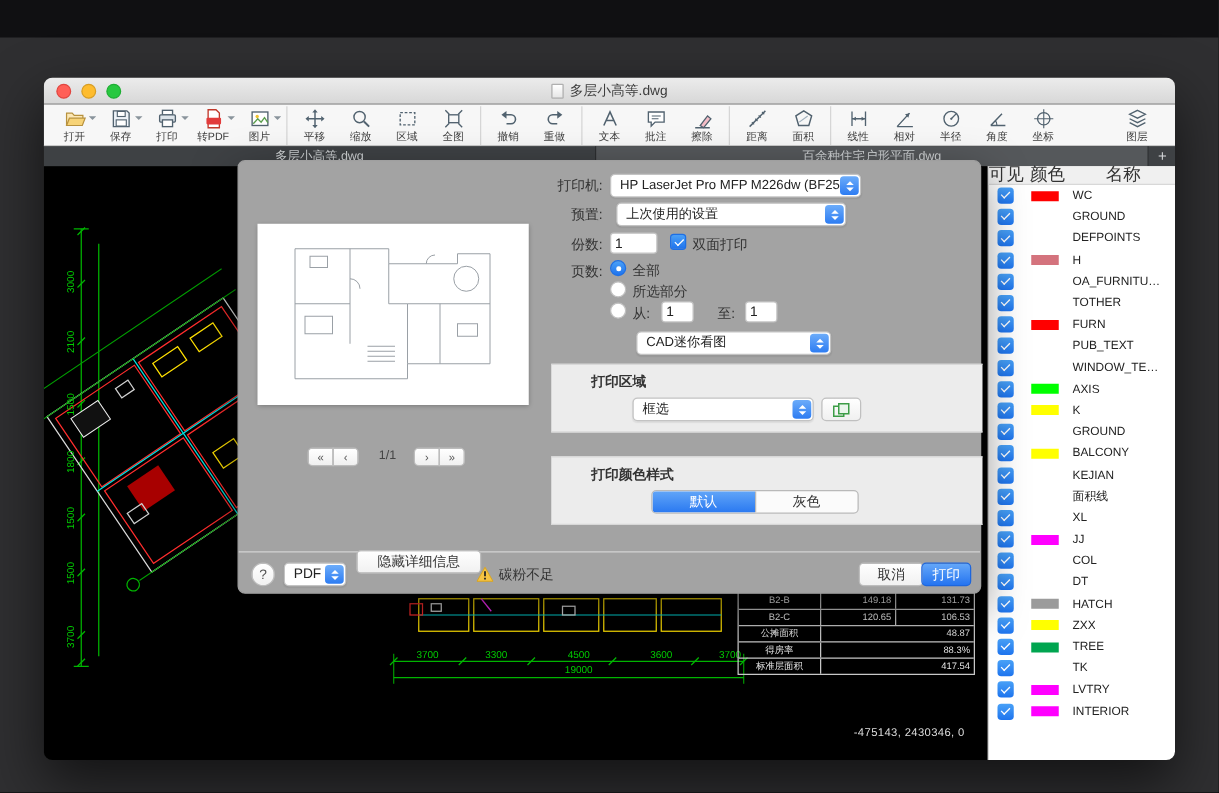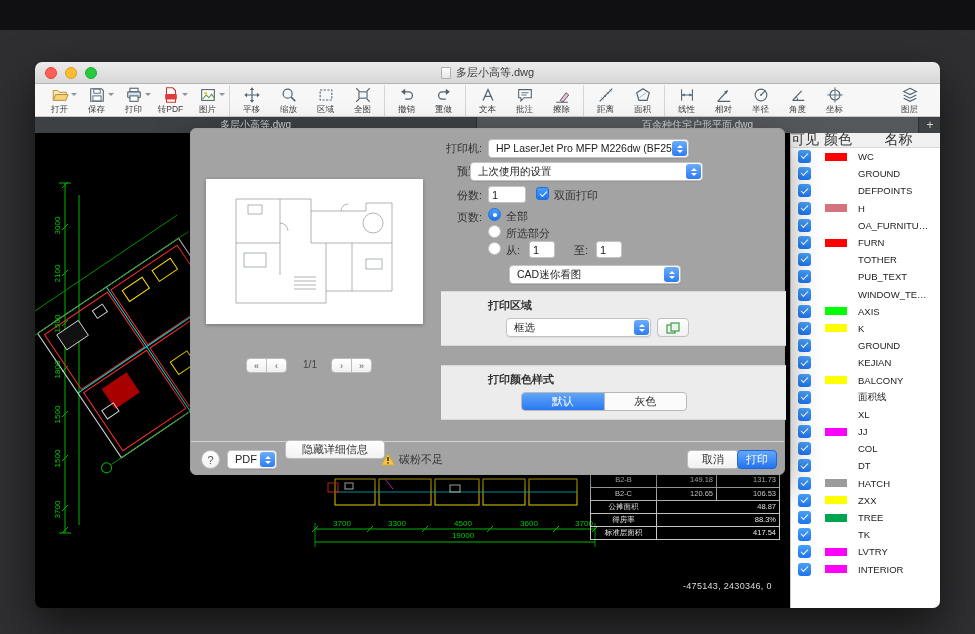--- a/index.html
+++ b/index.html
@@ -67,22 +67,22 @@
   
   .dialog{position:absolute;left:155px;top:66px;width:595px;height:347px;background:#a3a3a3;border:1px solid #9f9f9f;border-radius:6px;box-shadow:0 14px 34px rgba(0,0,0,.5);z-index:30;font-size:11px;color:#333}
   .fld-label{position:absolute;left:0;width:291px;text-align:right}
   .mac-select{position:absolute;height:19px;background:#fff;border:1px solid #c3c3c3;border-radius:4px;box-shadow:0 1px 1px rgba(0,0,0,.07)}
   .sel-text{display:block;padding:0 18px 0 7px;line-height:17px;font-size:10.5px;white-space:nowrap;overflow:hidden;color:#222}
   .sel-cap{position:absolute;top:1px;right:1px;bottom:1px;width:15px;border-radius:3px;background:linear-gradient(#6cacfa,#2d7cf2);display:flex;flex-direction:column;align-items:center;justify-content:center}
   .ar{display:block;width:0;height:0;border-left:3px solid transparent;border-right:3px solid transparent;margin:1px 0}
   .ar.up{border-bottom:3.5px solid #fff}
   .ar.dn{border-top:3.5px solid #fff}
   .sel-printer{left:297px;top:10px;width:201px}
-  .sel-presets{left:279px;top:33px;width:233px}
-  .sel-app{left:318px;top:136px;width:172px}
+  .sel-presets{left:302px;top:33px;width:184px}
+  .sel-app{left:318px;top:136px;width:156px}
   .lbl-printer{top:12px}.lbl-presets{top:35px}.lbl-copies{top:59px}.lbl-pages{top:81px}
   .inp{position:absolute;height:17px;border:1px solid #c3c3c3;border-radius:3px;background:#fff;font-size:11px;padding:0 3px;font-family:inherit;color:#222}
   .inp-copies{left:297px;top:57px;width:38px}
   .inp-from{left:338px;top:112px;width:26px}
   .inp-to{left:405px;top:112px;width:26px}
   .mac-cb{position:absolute;width:13px;height:13px;border-radius:3px;background:#fff;border:1px solid #c0c0c0}
   .mac-cb[data-checked="true"]{background:linear-gradient(#4aa0f7,#1e73ee);border-color:#1e6fe4}
   .mac-cb[data-checked="true"]::after{content:'';position:absolute;left:2.6px;top:3px;width:6px;height:3.2px;border-left:1.6px solid #fff;border-bottom:1.6px solid #fff;transform:rotate(-45deg)}
   .cb-two-sided{left:345px;top:58px}
   .lbl-two-sided{position:absolute;left:363px;top:59px}
@@ -99,21 +99,21 @@
   .preview{position:absolute;left:15px;top:50px;width:217px;height:145px;background:#fff;box-shadow:0 1px 4px rgba(0,0,0,.3)}
   .nav-group{position:absolute;top:229px;display:flex}
   .ng1{left:55px}.ng2{left:140px}
   .nav-btn{width:21px;height:15px;background:linear-gradient(#fff,#f0f0f0);border:1px solid #bdbdbd;font-size:9px;color:#555;display:flex;align-items:center;justify-content:center}
   .nav-btn:first-child{border-radius:4px 0 0 4px}
   .nav-btn:last-child{border-radius:0 4px 4px 0;margin-left:-1px}
   .page-ind{position:absolute;left:103px;top:230px;width:32px;text-align:center;font-size:10px;color:#444}
   .band{position:absolute;left:250px;width:345px;background:#ececec;border-top:1px solid #d8d8d8;border-bottom:1px solid #d8d8d8}
   .band1{top:162px;height:55px}
   .band2{top:236px;height:55px}
-  .band-title{position:absolute;left:47px;top:6px;font-weight:bold}
+  .band-title{position:absolute;left:32px;top:6px;font-weight:bold}
   .band .mac-select{position:absolute}
   .sel-area{left:65px;top:26px;width:145px}
   .btn-pick{position:absolute;left:216px;top:26px;width:32px;height:19px;background:linear-gradient(#fff,#f0f0f0);border:1px solid #c0c0c0;border-radius:4px;display:flex;align-items:center;justify-content:center}
   .seg{position:absolute;left:80px;top:26px;width:166px;height:19px;display:flex;border:1px solid #b9b9b9;border-radius:4px;overflow:hidden;background:#fbfbfb}
   .seg-item{flex:1;display:flex;align-items:center;justify-content:center;color:#333}
   .seg-item + .seg-item{border-left:1px solid #b9b9b9}
   .seg-item[data-selected="true"]{background:linear-gradient(#61a5f8,#2a79f1);color:#fff}
   .dlg-sep{position:absolute;left:0;right:0;top:312px;border-top:1px solid #d4d4d4}
   .btn{position:absolute;height:19px;background:linear-gradient(#fff,#f1f1f1);border:1px solid #bdbdbd;border-radius:4px;font-size:11px;color:#333;display:flex;align-items:center;justify-content:center}
   .btn-help{left:10px;top:321px;width:19px;border-radius:50%;color:#555}
@@ -557,33 +557,33 @@
           </div>
 
           <div class="layer-row">
             <span class="cb checked"></span>
             <span class="swatch" style="background: rgb(255, 255, 255);"></span>
             <span class="layer-name">OA_FURNITU…</span>
           </div>
 
           <div class="layer-row">
             <span class="cb checked"></span>
+            <span class="swatch" style="background: rgb(255, 255, 255);"></span>
+            <span class="layer-name">TOTHER</span>
+          </div>
+
+          <div class="layer-row">
+            <span class="cb checked"></span>
             <span class="swatch" style="background: rgb(255, 0, 0);"></span>
             <span class="layer-name">FURN</span>
           </div>
 
           <div class="layer-row">
             <span class="cb checked"></span>
             <span class="swatch" style="background: rgb(255, 255, 255);"></span>
-            <span class="layer-name">TOTHER</span>
-          </div>
-
-          <div class="layer-row">
-            <span class="cb checked"></span>
-            <span class="swatch" style="background: rgb(255, 255, 255);"></span>
             <span class="layer-name">PUB_TEXT</span>
           </div>
 
           <div class="layer-row">
             <span class="cb checked"></span>
             <span class="swatch" style="background: rgb(255, 255, 255);"></span>
             <span class="layer-name">WINDOW_TE…</span>
           </div>
 
           <div class="layer-row">
@@ -599,28 +599,28 @@
           </div>
 
           <div class="layer-row">
             <span class="cb checked"></span>
             <span class="swatch" style="background: rgb(255, 255, 255);"></span>
             <span class="layer-name">GROUND</span>
           </div>
 
           <div class="layer-row">
             <span class="cb checked"></span>
-            <span class="swatch" style="background: rgb(255, 255, 255);"></span>
-            <span class="layer-name">KEJIAN</span>
-          </div>
-
-          <div class="layer-row">
-            <span class="cb checked"></span>
             <span class="swatch" style="background: rgb(255, 255, 0);"></span>
             <span class="layer-name">BALCONY</span>
+          </div>
+
+          <div class="layer-row">
+            <span class="cb checked"></span>
+            <span class="swatch" style="background: rgb(255, 255, 255);"></span>
+            <span class="layer-name">KEJIAN</span>
           </div>
 
           <div class="layer-row">
             <span class="cb checked"></span>
             <span class="swatch" style="background: rgb(255, 255, 255);"></span>
             <span class="layer-name">面积线</span>
           </div>
 
           <div class="layer-row">
             <span class="cb checked"></span>

